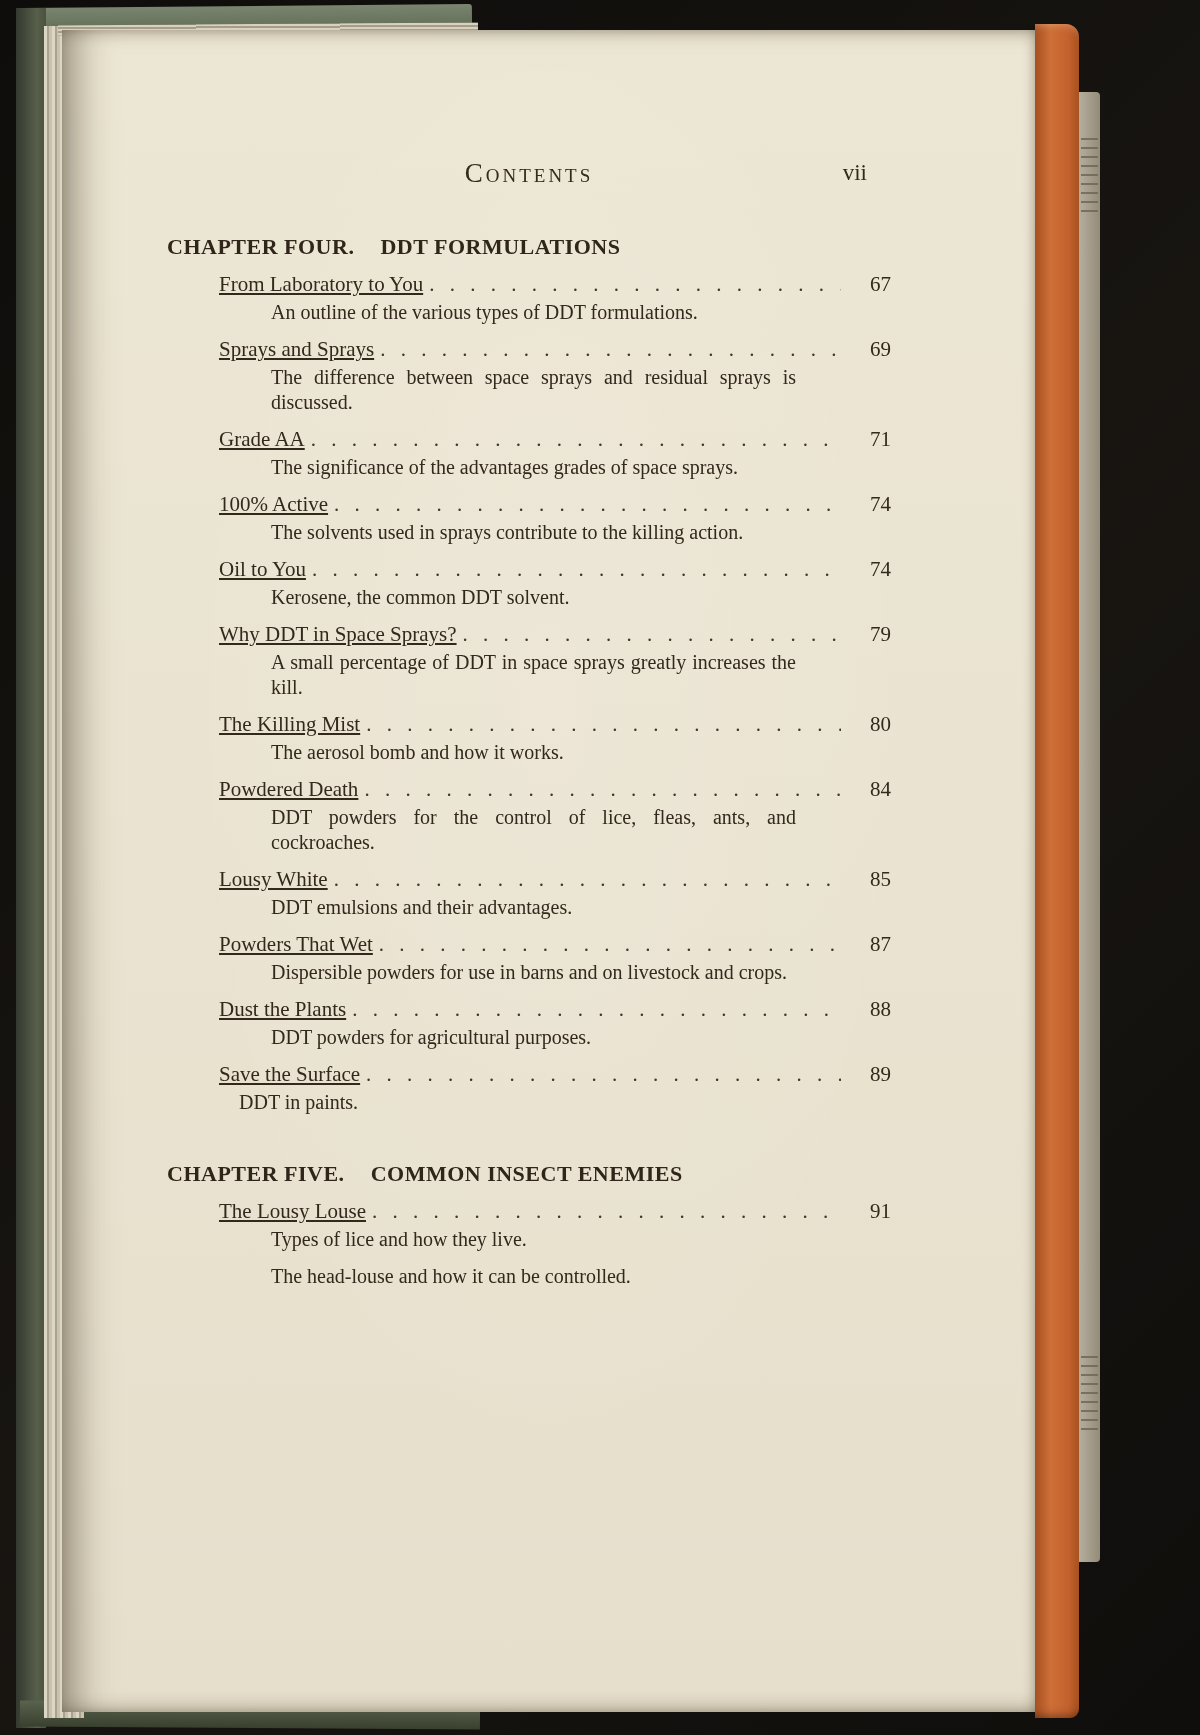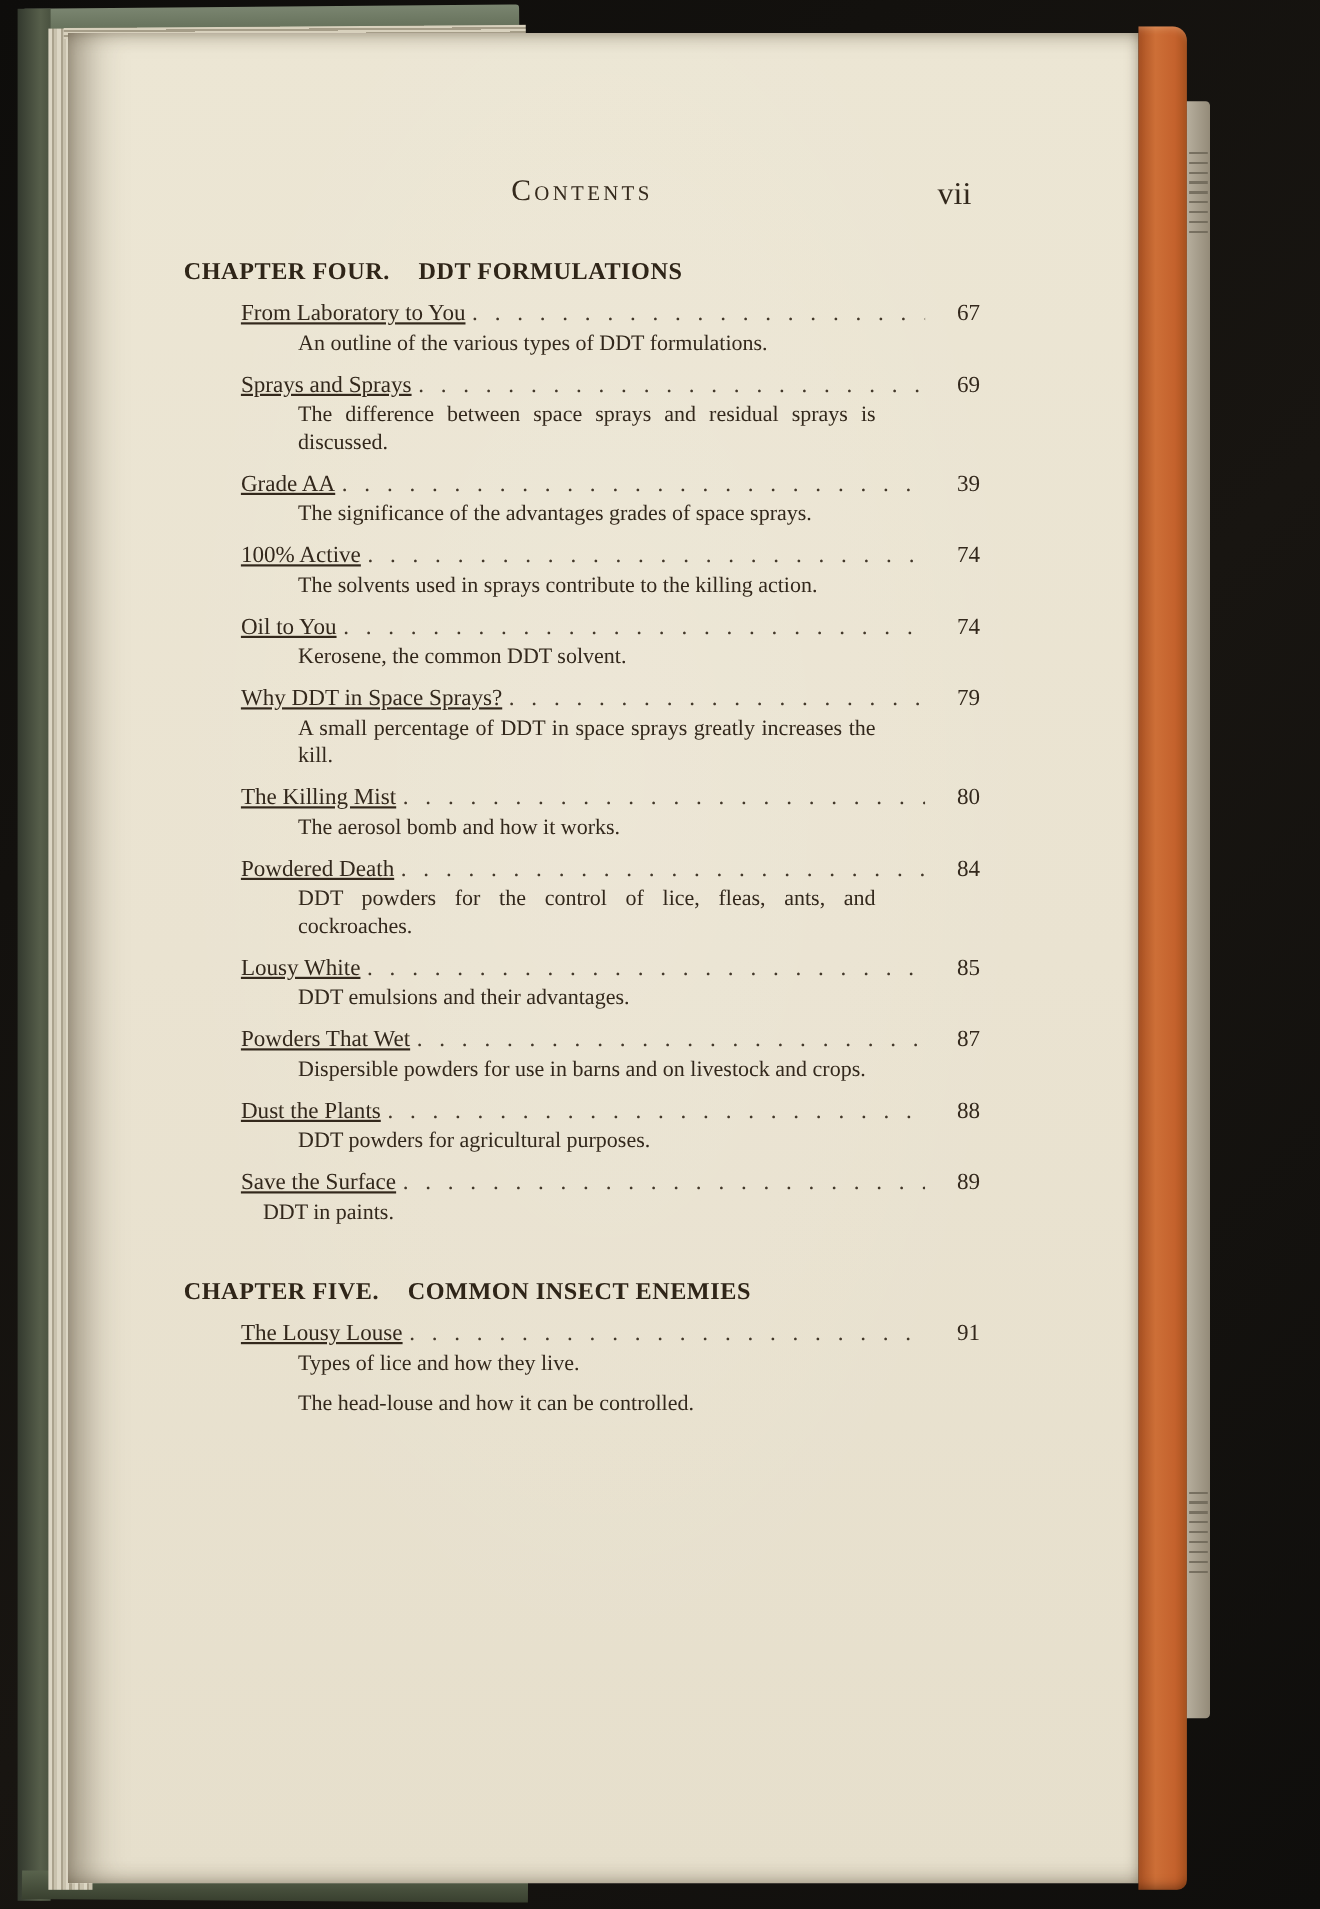--- a/index.html
+++ b/index.html
@@ -72,21 +72,21 @@
   .content {
     position:absolute; left:73px; top:128px; width:724px;
     color:#33281c;
     margin-left:32px;
   }
   .toc-header { position:relative; height:36px; }
   .toc-title {
     position:absolute; left:0; right:0; text-align:center;
     font-variant:small-caps; font-size:27px; letter-spacing:3px; color:#352a1d;
   }
-  .folio { position:absolute; right:8px; top:2px; font-size:29px; }
+  .folio { position:absolute; right:24px; top:2px; font-size:23px; }
 
   .chapter { margin-top:40px; }
   .chapter + .chapter { margin-top:46px; }
   .chapter-heading { font-size:22px; font-weight:bold; letter-spacing:.5px; color:#2f2518; }
   .chapter-heading .chapter-no { margin-right:26px; }
 
   .entries { margin-left:52px; margin-top:4px; }
   .entry { margin-top:12px; }
   .entry-line { display:flex; align-items:baseline; font-size:21px; }
   .entry-title { white-space:nowrap;text-decoration:underline; }
@@ -144,21 +144,21 @@
               <span class="leader"></span>
               <span class="entry-page">69</span>
             </div>
             <div class="entry-desc">The difference between space sprays and residual sprays is discussed.</div>
           </div>
 
           <div class="entry">
             <div class="entry-line">
               <span class="entry-title">Grade AA</span>
               <span class="leader"></span>
-              <span class="entry-page">39</span>
+              <span class="entry-page">71</span>
             </div>
             <div class="entry-desc">The significance of the advantages grades of space sprays.</div>
           </div>
 
           <div class="entry">
             <div class="entry-line">
               <span class="entry-title">100% Active</span>
               <span class="leader"></span>
               <span class="entry-page">74</span>
             </div>

